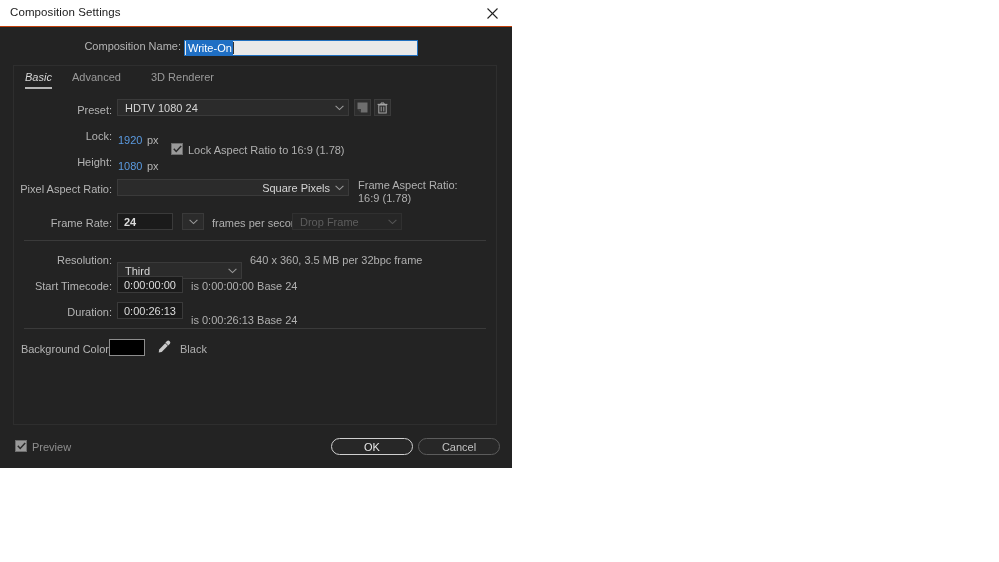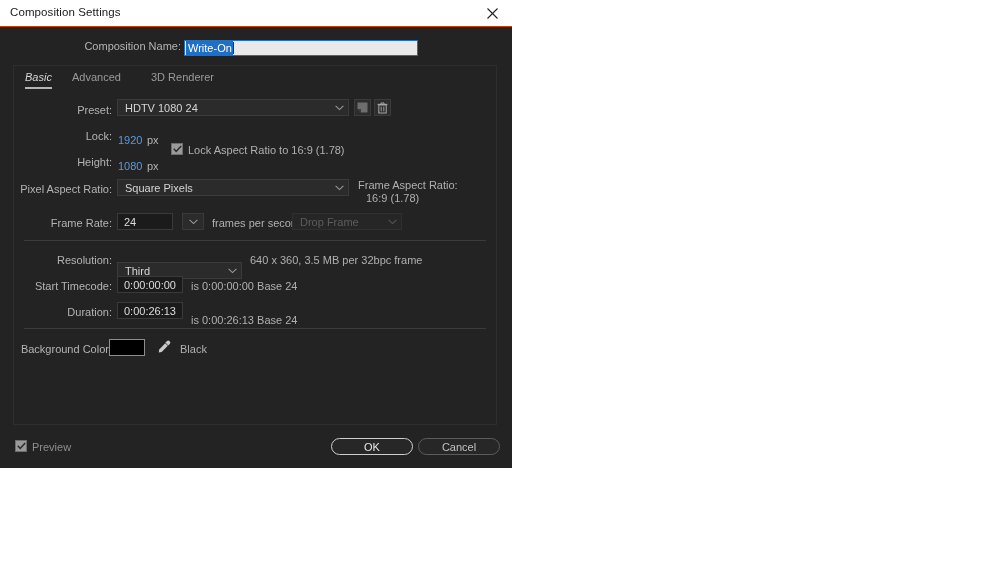--- a/index.html
+++ b/index.html
@@ -230,33 +230,33 @@
       </div>
 
       <div class="cbox" style="left:157px; top:77px;">
         <svg width="9" height="8" viewBox="0 0 9 8">
             <path d="M0.8 3.8 L3.2 6.4 L8.2 0.9" fill="none" stroke="#2a2a2a" stroke-width="1.5"></path>
           </svg>
       </div>
       <div class="static-text" style="left:174px; top:78px;">Lock Aspect Ratio to 16:9 (1.78)</div>
 
       <div class="lbl" style="left:0; width:98px; top:117px;">Pixel Aspect Ratio:</div>
-      <div class="select" style="left:103px; top:113px; width:232px; height:17px;">
+      <div class="select" style="left:103px; top:113px; width:232px; height:17px;text-align:right;">
         <span class="sel-text">Square Pixels</span>
         <span class="chev">
           <svg width="9" height="6" viewBox="0 0 9 6">
               <path d="M0.6 0.8 L4.5 4.6 L8.4 0.8" fill="none" stroke="#9a9a9a" stroke-width="1.1"></path>
             </svg>
         </span>
       </div>
       <div class="static-text" style="left:344px; top:113px;">Frame Aspect Ratio:</div>
-      <div class="static-text" style="left:352px; top:126px;">16:9 (1.78)</div>
+      <div class="static-text" style="left:344px; top:126px;">16:9 (1.78)</div>
 
       <div class="lbl" style="left:0; width:98px; top:151px;">Frame Rate:</div>
-      <div class="tinput" style="left:103px; top:147px; width:56px; height:17px;">24</div>
+      <div class="tinput" style="left:103px; top:147px; width:56px; height:17px;font-weight:bold;">24</div>
       <div class="select" style="left:168px; top:147px; width:22px; height:17px;">
         <span class="chev" style="width:22px;">
           <svg width="9" height="6" viewBox="0 0 9 6">
               <path d="M0.6 0.8 L4.5 4.6 L8.4 0.8" fill="none" stroke="#9a9a9a" stroke-width="1.1"></path>
             </svg>
         </span>
       </div>
       <div class="static-text" style="left:198px; top:151px;">frames per second</div>
       <div class="select disabled" style="left:278px; top:147px; width:110px; height:17px;">
         <span class="sel-text">Drop Frame</span>

